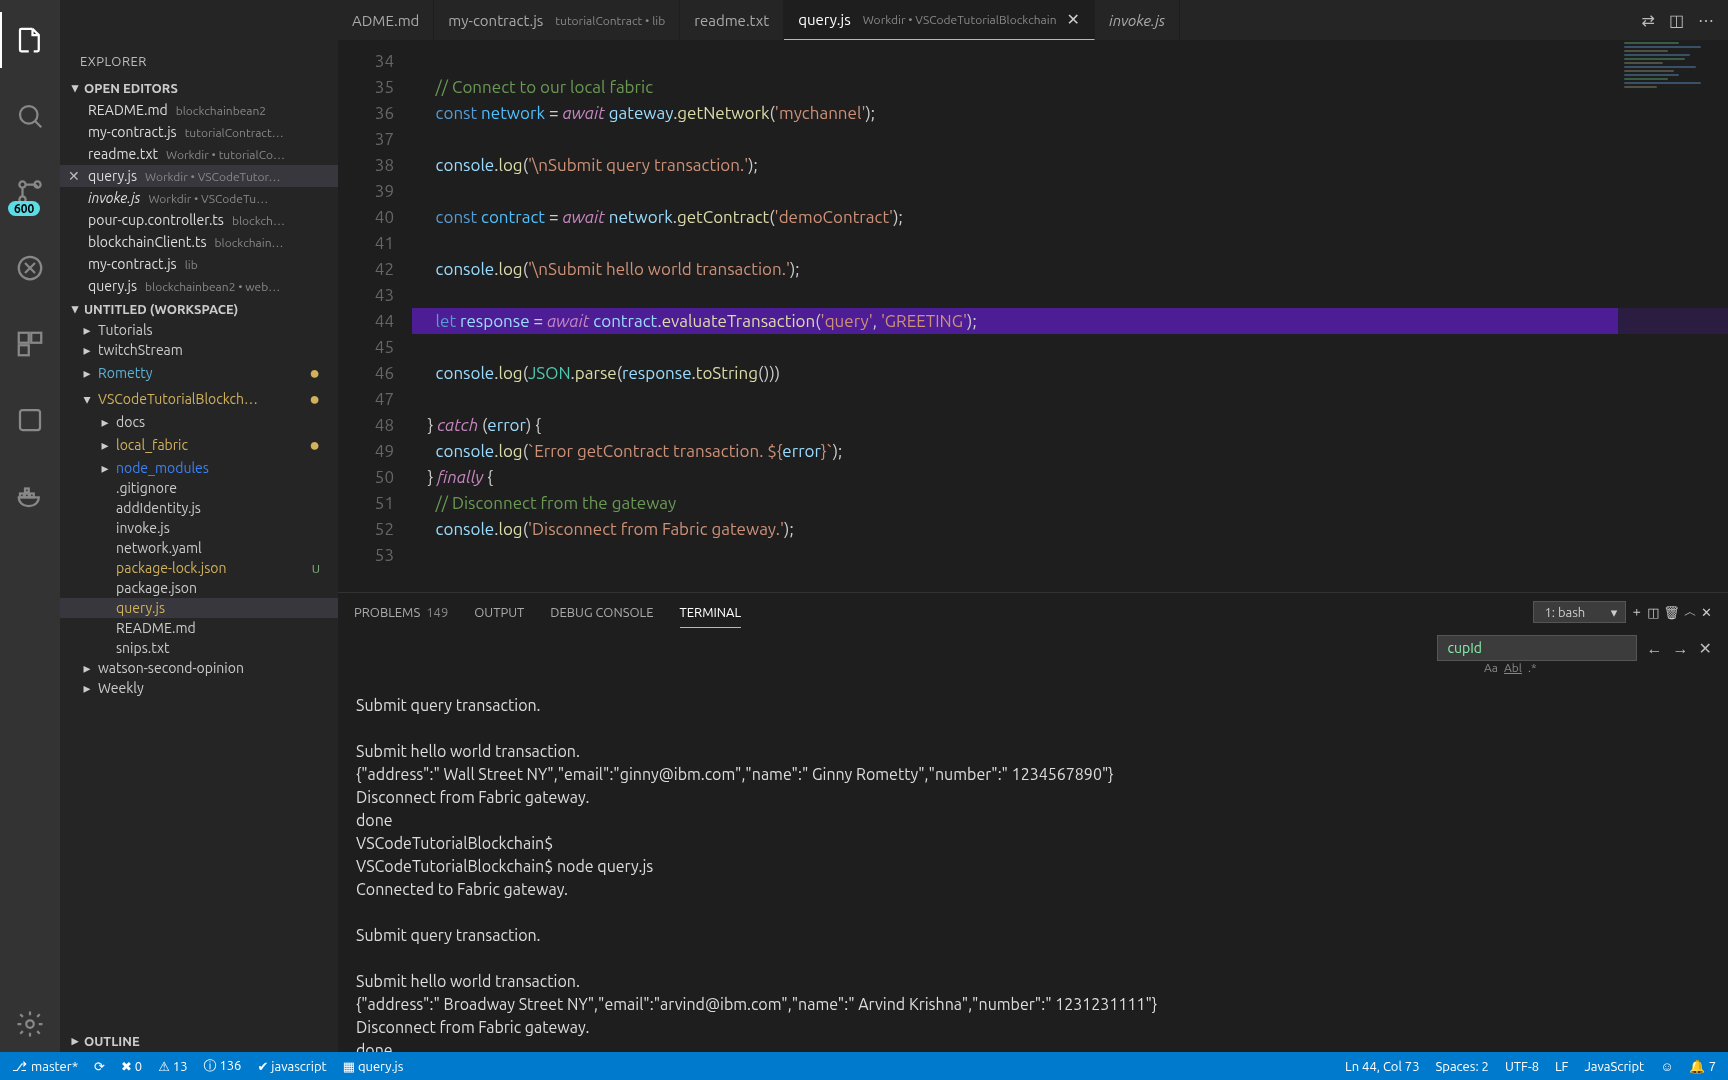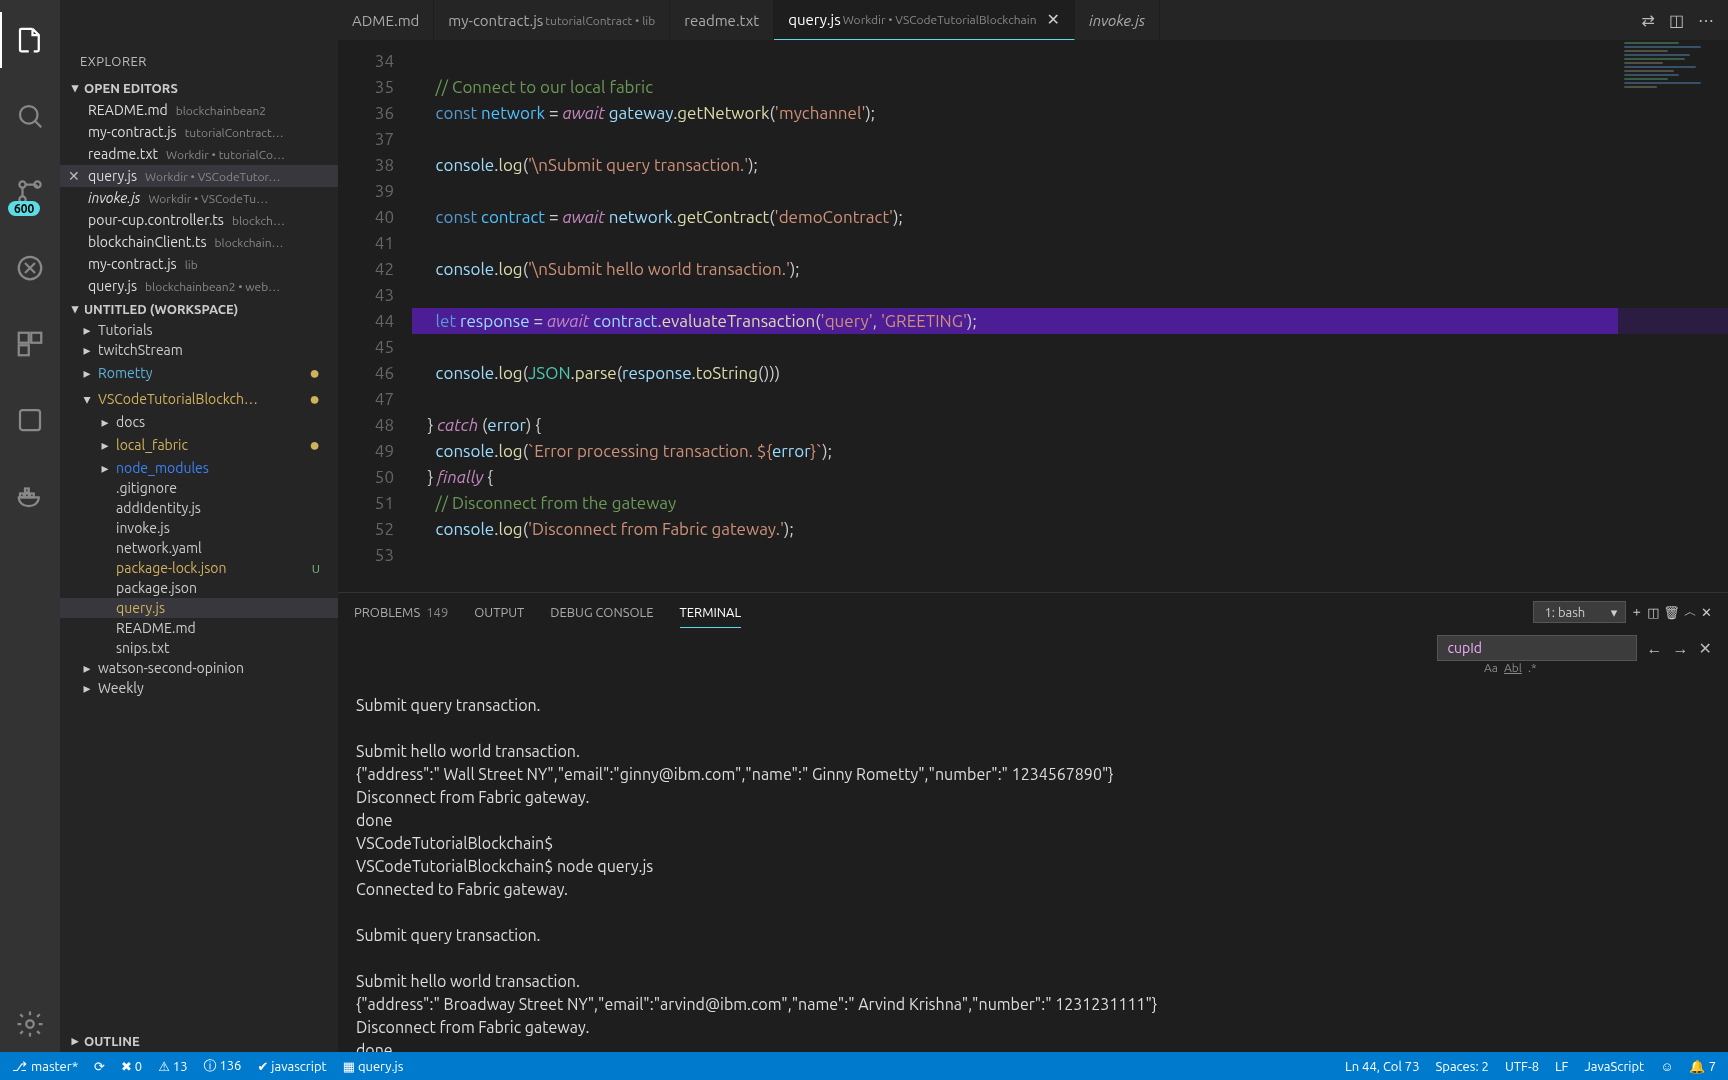--- a/index.html
+++ b/index.html
@@ -27,42 +27,42 @@
 .fs-label { color:#ccc; }
 .fs-label.mod { color:#d0b15c; }
 .fs-label.dim { color:#3b82f6; }
 .fs-label.link { color:#5cb3d6; }
 .fs-dot { margin-left:auto; color:#d0b15c; font-size:18px; padding-right:8px; }
 .fs-u { margin-left:auto; color:#7fb97f; font-size:12px; padding-right:8px; }
 .main { flex:1; display:flex; flex-direction:column; background:#1e1e1e; }
 .tabs { display:flex; height:40px; background:#252526; align-items:stretch; overflow:hidden; }
 .tab { display:flex; align-items:center; padding:0 14px; font-size:15px; color:#aaa; border-right:1px solid #1e1e1e; cursor:pointer; white-space:nowrap; font-style:italic; }
 .tab.active { background:#1e1e1e; color:#fff; font-style:normal; border-bottom:1px solid #5cdde6; }
-.tab .tab-desc { font-size:12px; color:#888; margin-left:2px; font-style:normal; }
+.tab .tab-desc { font-size:12px; color:#888; margin-left:12px; font-style:normal; }
 .tab .close { margin-left:10px; color:#ccc; font-size:16px; }
 .tab-actions { margin-left:auto; display:flex; align-items:center; gap:14px; padding:0 14px; color:#bbb; }
 .editor { flex:1; display:flex; position:relative; font-family:Menlo,Consolas,monospace; font-size:17px; line-height:26px; overflow:hidden; }
 .gutter { padding:8px 18px 8px 0; text-align:right; color:#666; width:74px; }
 .gutter .ln { height:26px; }
 .code { flex:1; padding:8px 0; }
 .codeline { height:26px; white-space:pre; padding-left:8px; }
 .codeline.hl { background:#4c1d95; }
 .c-comment{color:#6a9955;} .c-kw{color:#569cd6;} .c-var{color:#9cdcfe;} .c-kw2{color:#c586c0;font-style:italic;} .c-func{color:#dcdcaa;} .c-str{color:#ce9178;} .c-type{color:#4ec9b0;} .c-const{color:#4fc1ff;}
 .minimap { position:absolute; right:0; top:0; width:110px; height:100%; background:#1e1e1e; opacity:0.7; }
 .minimap div { height:2px; margin:2px 6px; border-radius:1px; }
 .panel { height:460px; background:#1e1e1e; border-top:1px solid #333; display:flex; flex-direction:column; }
 .panel-tabs { display:flex; align-items:center; padding:0 16px; height:38px; font-size:13px; gap:26px; }
 .ptab { color:#aaa; cursor:pointer; padding:8px 0; }
 .ptab.active { color:#fff; border-bottom:1px solid #5cdde6; }
 .ptab .count { color:#888; margin-left:6px; }
 .panel-right { margin-left:auto; display:flex; align-items:center; gap:4px; }
 .term-select { background:#3c3c3c; border:1px solid #555; color:#ccc; font-size:13px; padding:3px 40px 3px 10px; position:relative; }
 .term-select::after { content:'▾'; position:absolute; right:8px; }
 .find-bar { margin:4px 16px 4px auto; display:flex; align-items:center; gap:10px; }
-.find-input { background:#3c3c3c; border:1px solid #555; padding:4px 90px 4px 10px; width:200px; color:#f0abfc; font-size:14px; position:relative; }
+.find-input { background:#3c3c3c; border:1px solid #555; padding:4px 90px 4px 10px; width:200px; color:#86efac; font-size:14px; position:relative; }
 .find-opts { position:absolute; right:100px; display:flex; gap:6px; font-size:12px; color:#888; }
 .find-nav { color:#bbb; cursor:pointer; }
 .terminal { flex:1; padding:6px 18px; font-family:Menlo,Consolas,monospace; font-size:16px; line-height:22px; color:#ddd; white-space:pre-wrap; overflow:hidden; }
 .statusbar { height:28px; background:#007acc; display:flex; align-items:center; font-size:13px; color:#fff; padding:0 12px; gap:16px; }
 .statusbar .sb-left,.statusbar .sb-right { display:flex; gap:16px; align-items:center; }
 .statusbar .sb-right { margin-left:auto; }
 .statusbar .sbi { display:flex; align-items:center; gap:4px; cursor:pointer; }
 </style>
 </head>
 <body>
@@ -317,21 +317,21 @@
           <div class="codeline"></div>
           <div class="codeline">    <span class="c-kw">const</span> <span class="c-const">contract</span> = <span class="c-kw2">await</span> <span class="c-var">network</span>.<span class="c-func">getContract</span>(<span class="c-str">'demoContract'</span>);</div>
           <div class="codeline"></div>
           <div class="codeline">    <span class="c-var">console</span>.<span class="c-func">log</span>(<span class="c-str">'\nSubmit hello world transaction.'</span>);</div>
           <div class="codeline"></div>
           <div class="codeline hl">    <span class="c-kw">let</span> <span class="c-var">response</span> = <span class="c-kw2">await</span> <span class="c-var">contract</span>.<span class="c-func">evaluateTransaction</span>(<span class="c-str">'query'</span>, <span class="c-str">'GREETING'</span>);</div>
           <div class="codeline"></div>
           <div class="codeline">    <span class="c-var">console</span>.<span class="c-func">log</span>(<span class="c-type">JSON</span>.<span class="c-func">parse</span>(<span class="c-var">response</span>.<span class="c-func">toString</span>()))</div>
           <div class="codeline"></div>
           <div class="codeline">  } <span class="c-kw2">catch</span> (<span class="c-var">error</span>) {</div>
-          <div class="codeline">    <span class="c-var">console</span>.<span class="c-func">log</span>(<span class="c-str">`Error processing transaction. ${</span><span class="c-var">error</span><span class="c-str">}`</span>);</div>
+          <div class="codeline">    <span class="c-var">console</span>.<span class="c-func">log</span>(<span class="c-str">`Error getContract transaction. ${</span><span class="c-var">error</span><span class="c-str">}`</span>);</div>
           <div class="codeline">  } <span class="c-kw2">finally</span> {</div>
           <div class="codeline">    <span class="c-comment">// Disconnect from the gateway</span></div>
           <div class="codeline">    <span class="c-var">console</span>.<span class="c-func">log</span>(<span class="c-str">'Disconnect from Fabric gateway.'</span>);</div>
         </div>
       <div class="minimap">
         <div style="background:#475;width:50%"></div>
           <div style="background:#468;width:70%"></div>
           <div style="background:#665;width:40%"></div>
         <div style="background:#468;width:60%"></div>
           <div style="background:#475;width:55%"></div>

